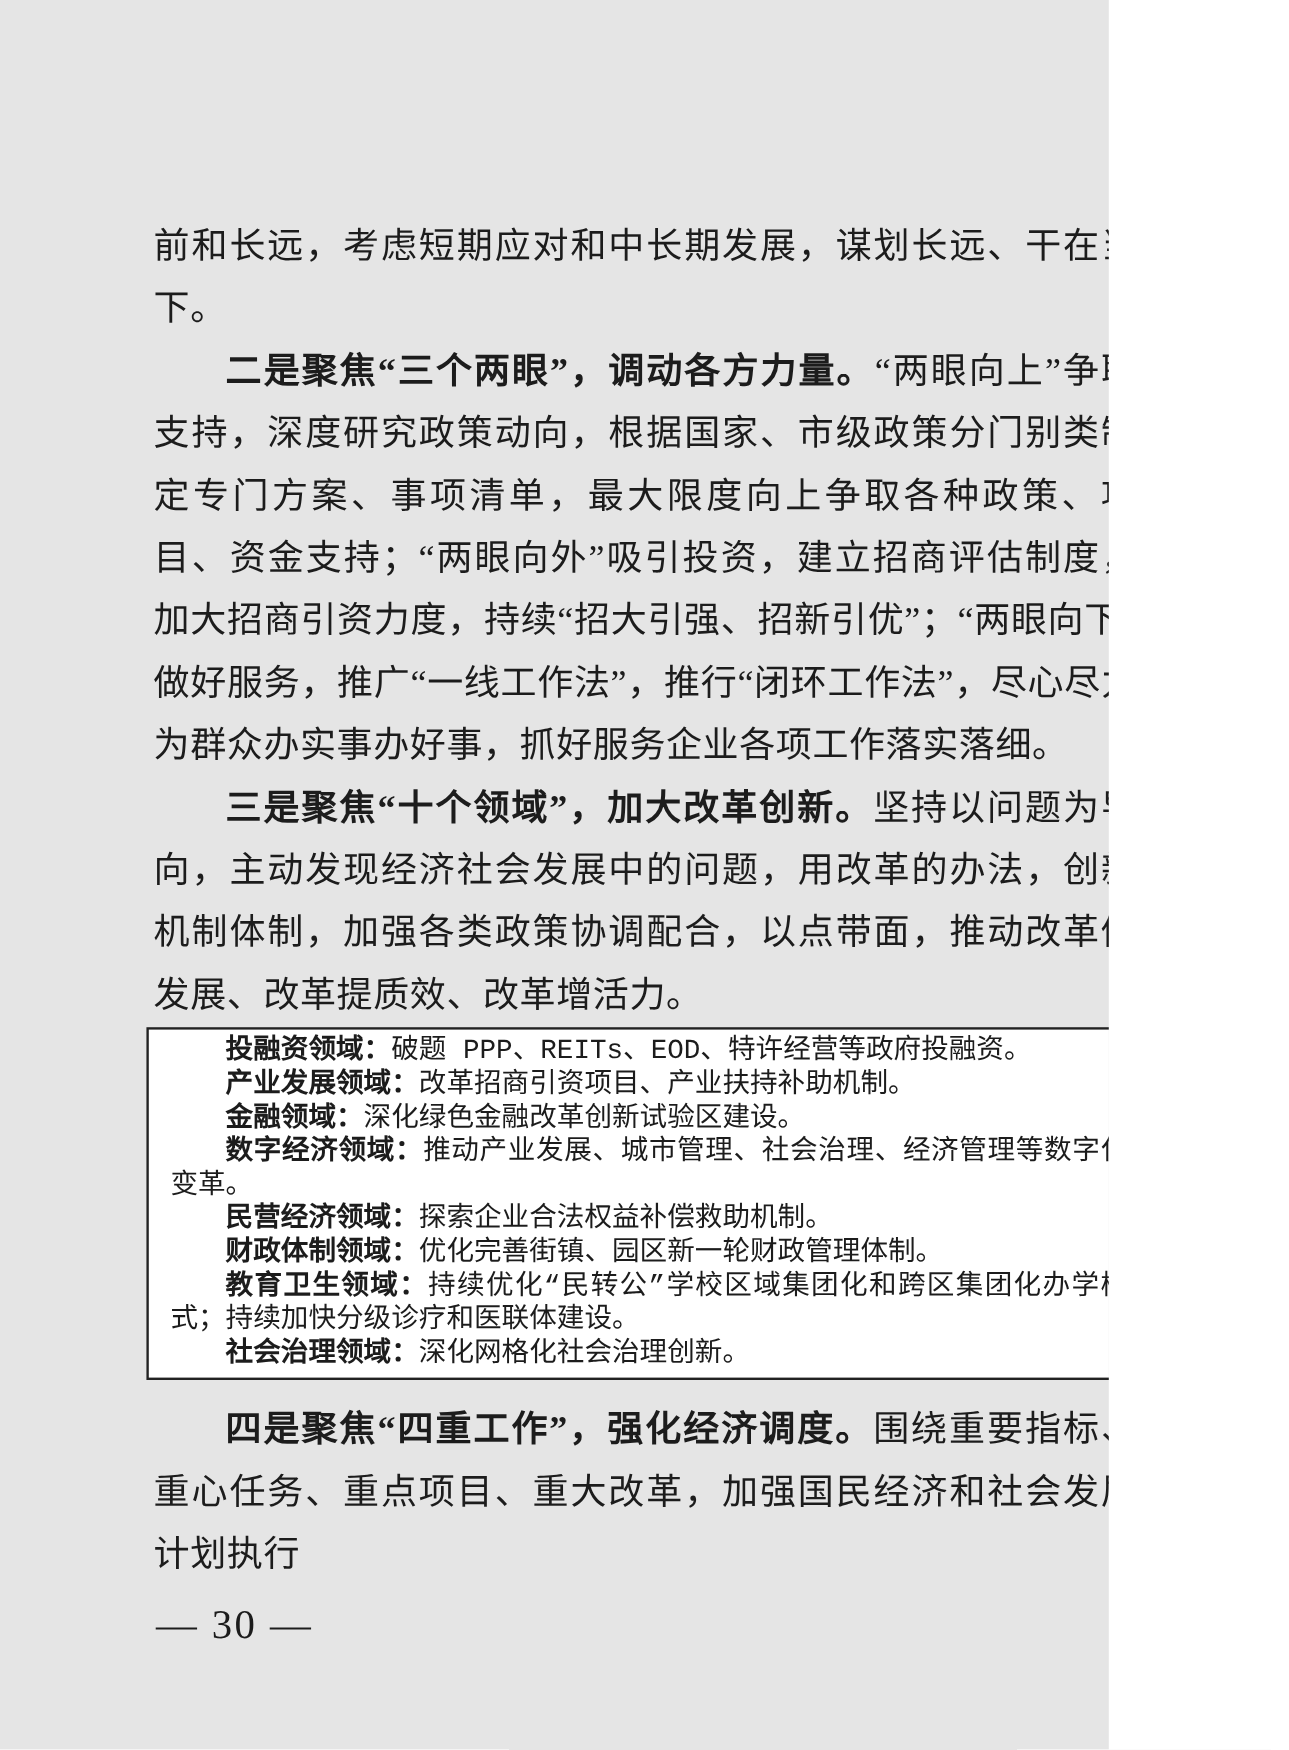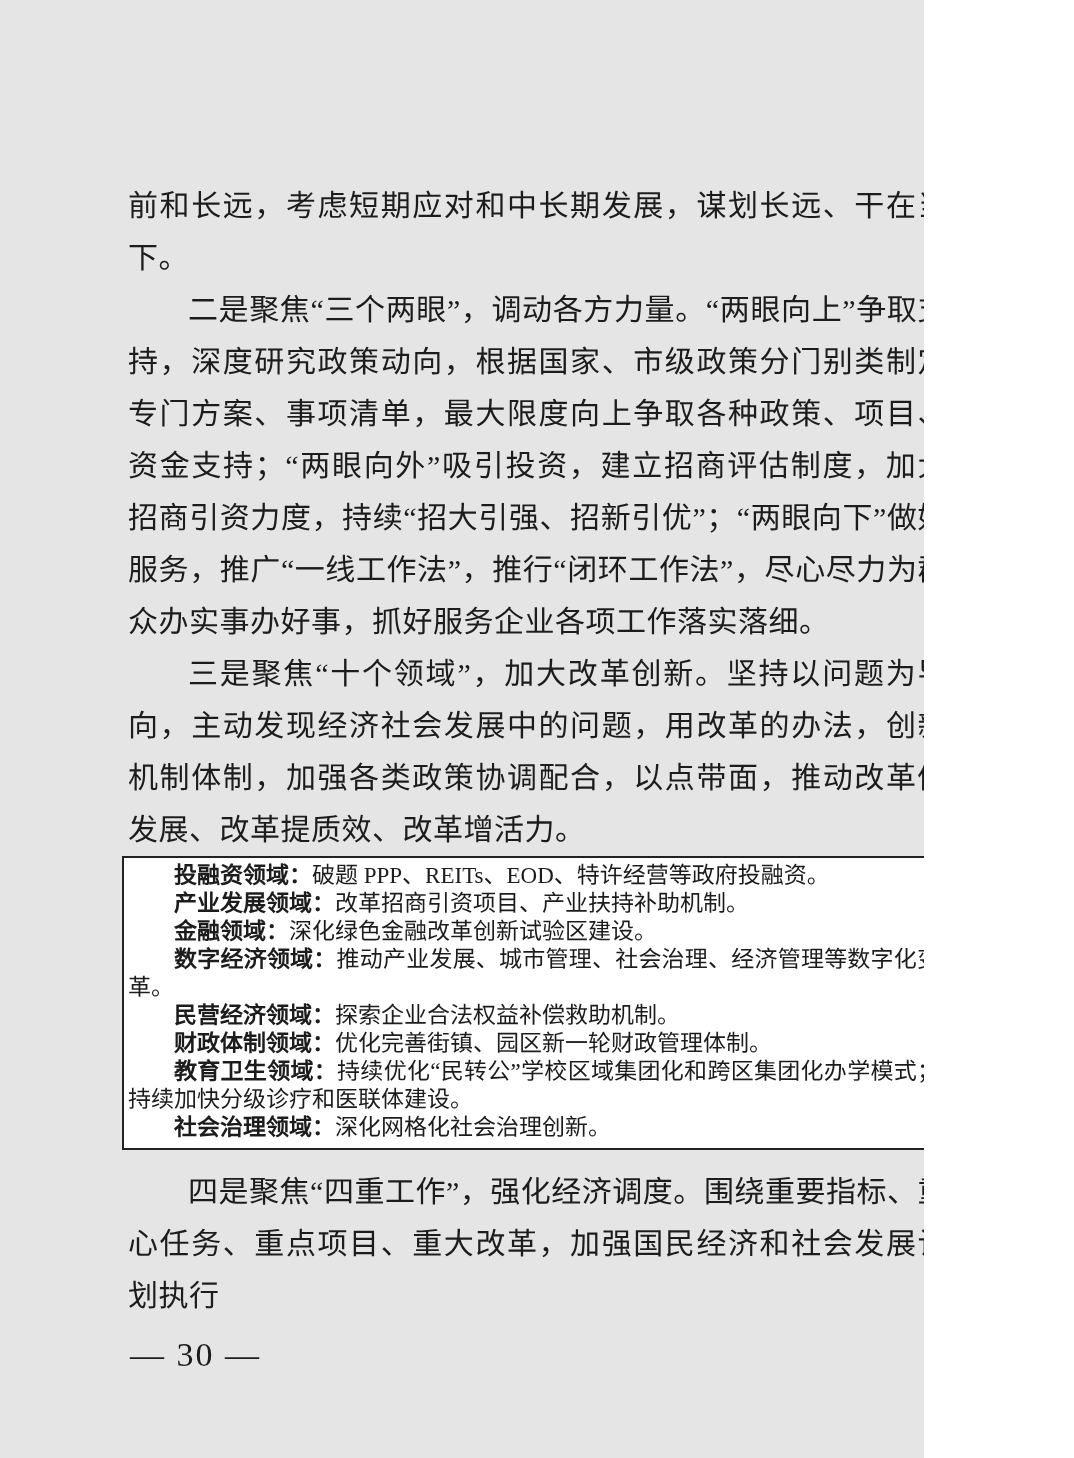--- a/index.html
+++ b/index.html
@@ -25,37 +25,38 @@
   .body-para {
     margin: 0;
     font-size: 30px;
     line-height: 52px;
     text-align: justify;
     text-justify: inter-character;
     text-align-last: left;
     letter-spacing: 0.5px;
   }
   .body-para.indent { text-indent: 2em; }
-  .para-lead { font-weight: normal; }
+  .para-lead { font-weight: bold; }
   .panel-title {
     margin: 22px 0 4px 0;
     text-align: center;
     font-family: "Liberation Sans", "DejaVu Sans", sans-serif;
     font-weight: bold;
     font-size: 27px;
     line-height: 32px;
     color: #111111;
   }
   .panel {
     box-sizing: border-box;
     width: 828px;
     margin-left: -6px;
     border: 2px solid #222222;
-    padding: 4px 8px 6px 4px;
+    padding: 4px 8px 6px 18px;
     background: #ffffff;
+    font-family: Liberation Mono, monospace;
   }
   .panel-item {
     margin: 0;
     font-size: 23px;
     line-height: 28px;
     text-align: justify;
     text-justify: inter-character;
     text-align-last: left;
     text-indent: 2em;
   }

